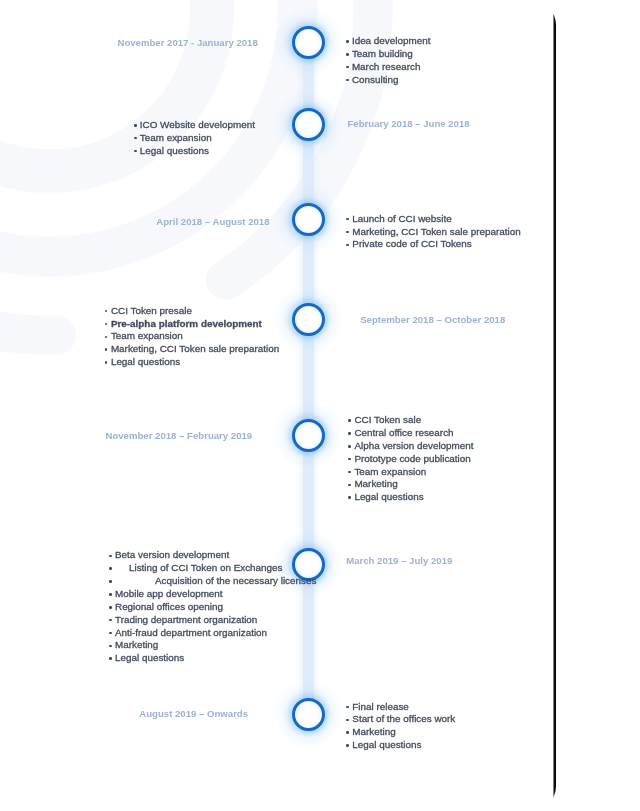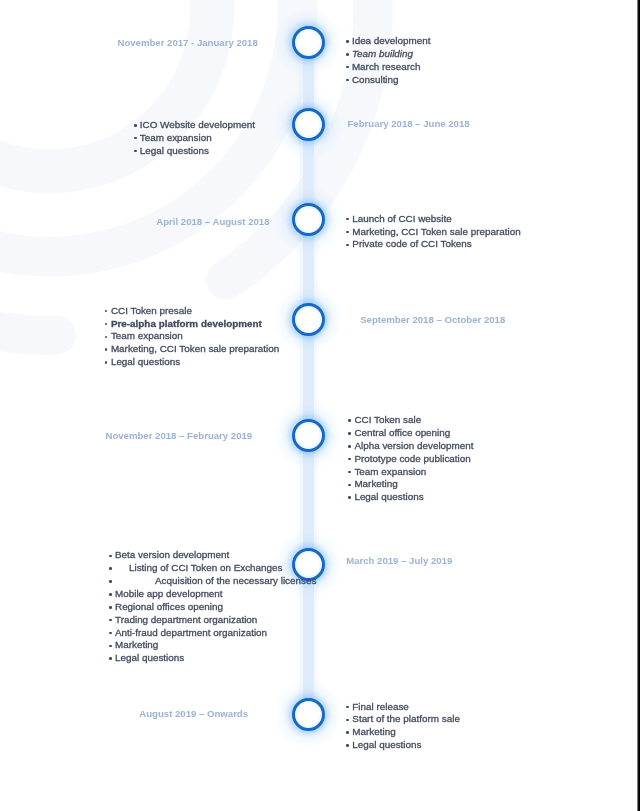--- a/index.html
+++ b/index.html
@@ -1,18 +1,18 @@
 <!DOCTYPE html>
 <html><head>
 <meta charset="utf-8">
 <title>Roadmap</title>
 <style>
   html,body{margin:0;padding:0;background:#fff;}
   body{width:640px;height:811px;font-family:"Liberation Sans",sans-serif;overflow:hidden;}
-  #page{position:relative;width:640px;height:811px;background:#ffffff;overflow:hidden;}
+  #page{position:relative;width:556px;height:811px;background:#ffffff;overflow:hidden;border-radius:25px;}
   #bg-arcs{position:absolute;left:0;top:0;width:640px;height:811px;}
   #right-edge{position:absolute;top:0;right:0;width:3px;height:811px;
         background:linear-gradient(to right, rgba(0,0,0,0.25) 0%, rgba(0,0,0,0.93) 45%, #000 75%, #000 100%);}
   #timeline{position:absolute;left:0;top:0;width:640px;height:811px;}
   .track{position:absolute;left:302.6px;width:11px;background:#e0ecfb;}
   .track-soft{position:absolute;left:296px;width:24px;
         background:linear-gradient(to right, rgba(220,235,252,0) 0%, rgba(220,235,252,0.5) 34%, rgba(220,235,252,0.5) 66%, rgba(220,235,252,0) 100%);}
   .node{position:absolute;width:33px;height:33px;margin-left:-16.5px;margin-top:-16.5px;
         border-radius:50%;border:3.6px solid #1669c4;background:#fff;box-sizing:border-box;
         box-shadow:0 0 5px 0.5px rgba(70,160,245,0.55), 0 0 13px 3px rgba(150,200,250,0.32),
@@ -45,21 +45,21 @@
       <div class="glow" style="left: 308px; top: 42px;"></div>
       <div class="node" style="left: 308px; top: 42px; border-color: rgb(22, 105, 196); background: rgb(255, 255, 255);"></div>
       <div class="period" style="left: 117.5px; top: 37.2px; color: rgb(156, 178, 210);">November 2017 - January 2018</div>
       <div class="items" style="left: 0px; top: 34.975px; color: rgb(65, 75, 93);">
         <div class="item" style="height: 12.85px; line-height: 12.85px;">
           <span class="dot" style="left: 347.6px; background: rgb(65, 75, 93);"></span>
           <span class="txt" style="left: 351.9px;">Idea development</span>
         </div>
         <div class="item" style="height: 12.85px; line-height: 12.85px;">
           <span class="dot" style="left: 347.6px; background: rgb(65, 75, 93);"></span>
-          <span class="txt" style="left: 351.9px; font-style: italic;">Team building</span>
+          <span class="txt" style="left: 351.9px;">Team building</span>
         </div>
         <div class="item" style="height: 12.85px; line-height: 12.85px;">
           <span class="dot" style="left: 347.6px; background: rgb(65, 75, 93);"></span>
           <span class="txt" style="left: 351.9px;">March research</span>
         </div>
         <div class="item" style="height: 12.85px; line-height: 12.85px;">
           <span class="dot" style="left: 347.6px; background: rgb(65, 75, 93);"></span>
           <span class="txt" style="left: 351.9px;">Consulting</span>
         </div>
       </div>
@@ -125,21 +125,21 @@
       <div class="glow" style="left: 308px; top: 435px;"></div>
       <div class="node" style="left: 308px; top: 435px; border-color: rgb(22, 105, 196); background: rgb(255, 255, 255);"></div>
       <div class="period" style="left: 105.5px; top: 430.4px; color: rgb(156, 178, 210);">November 2018 – February 2019</div>
       <div class="items" style="left: 0px; top: 414.175px; color: rgb(65, 75, 93);">
         <div class="item" style="height: 12.85px; line-height: 12.85px;">
           <span class="dot" style="left: 349.5px; background: rgb(65, 75, 93);"></span>
           <span class="txt" style="left: 354.4px;">CCI Token sale</span>
         </div>
         <div class="item" style="height: 12.85px; line-height: 12.85px;">
           <span class="dot" style="left: 349.5px; background: rgb(65, 75, 93);"></span>
-          <span class="txt" style="left: 354.4px;">Central office opening</span>
+          <span class="txt" style="left: 354.4px;">Central office research</span>
         </div>
         <div class="item" style="height: 12.85px; line-height: 12.85px;">
           <span class="dot" style="left: 349.5px; background: rgb(65, 75, 93);"></span>
           <span class="txt" style="left: 354.4px;">Alpha version development</span>
         </div>
         <div class="item" style="height: 12.85px; line-height: 12.85px;">
           <span class="dot" style="left: 349.5px; background: rgb(65, 75, 93);"></span>
           <span class="txt" style="left: 354.4px;">Prototype code publication</span>
         </div>
         <div class="item" style="height: 12.85px; line-height: 12.85px;">
@@ -199,21 +199,21 @@
       <div class="glow" style="left: 308px; top: 714.3px;"></div>
       <div class="node" style="left: 308px; top: 714.3px; border-color: rgb(22, 105, 196); background: rgb(255, 255, 255);"></div>
       <div class="period" style="left: 139.3px; top: 708.4px; color: rgb(156, 178, 210);">August 2019 – Onwards</div>
       <div class="items" style="left: 0px; top: 700.575px; color: rgb(65, 75, 93);">
         <div class="item" style="height: 12.85px; line-height: 12.85px;">
           <span class="dot" style="left: 347.5px; background: rgb(65, 75, 93);"></span>
           <span class="txt" style="left: 352.3px;">Final release</span>
         </div>
         <div class="item" style="height: 12.85px; line-height: 12.85px;">
           <span class="dot" style="left: 347.5px; background: rgb(65, 75, 93);"></span>
-          <span class="txt" style="left: 352.3px;">Start of the platform sale</span>
+          <span class="txt" style="left: 352.3px;">Start of the offices work</span>
         </div>
         <div class="item" style="height: 12.85px; line-height: 12.85px;">
           <span class="dot" style="left: 347.5px; background: rgb(65, 75, 93);"></span>
           <span class="txt" style="left: 352.3px;">Marketing</span>
         </div>
         <div class="item" style="height: 12.85px; line-height: 12.85px;">
           <span class="dot" style="left: 347.5px; background: rgb(65, 75, 93);"></span>
           <span class="txt" style="left: 352.3px;">Legal questions</span>
         </div>
       </div>

